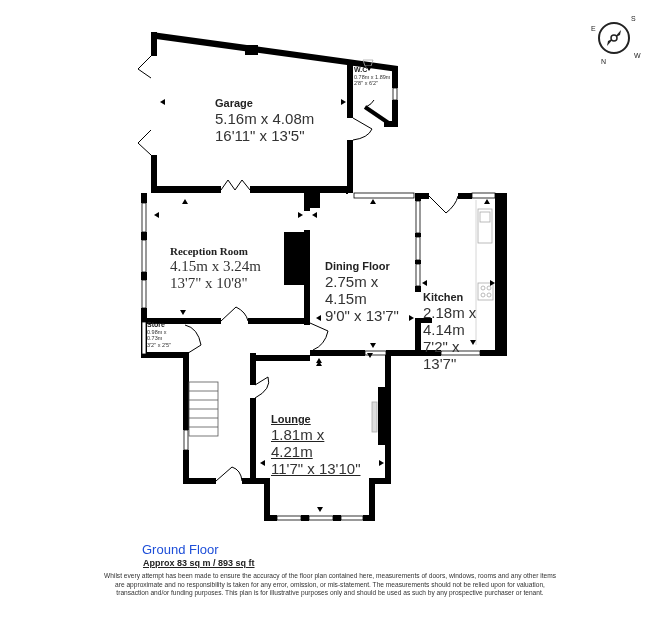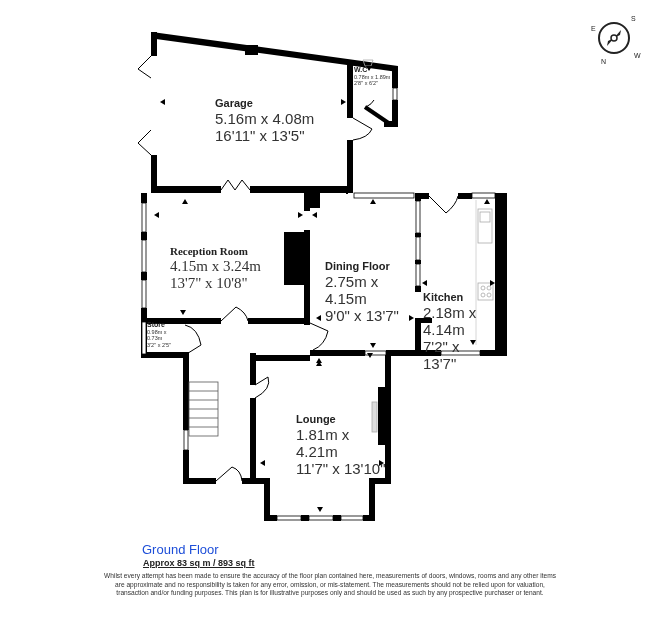--- a/index.html
+++ b/index.html
@@ -193,21 +193,21 @@
   <div class="dim">2.18m x 4.14m</div>
   <div class="dim">7'2" x 13'7"</div>
 </div>
 
 <div class="room-label small" style="left:147px; top:321px; width:36px;">
   <div class="name">Store</div>
   <div class="dim">0.98m x 0.73m</div>
   <div class="dim">3'2" x 2'5"</div>
 </div>
 
-<div class="room-label" style="left:296px; top:413px; width:90px;">
+<div class="room-label" style="left:271px; top:413px; width:90px;text-decoration:underline;">
   <div class="name">Lounge</div>
   <div class="dim">1.81m x 4.21m</div>
   <div class="dim">11'7" x 13'10"</div>
 </div>
 
 <svg id="compass" width="56" height="56" viewBox="0 0 56 56" xmlns="http://www.w3.org/2000/svg">
   <circle cx="28" cy="30" r="15" fill="none" stroke="#222" stroke-width="2"></circle>
   <polygon points="28,30 44,14 31,27" fill="#222"></polygon>
   <polygon points="28,30 12,46 25,33" fill="#222"></polygon>
   <polygon points="28,30 44,46 31,33" fill="#222"></polygon>

